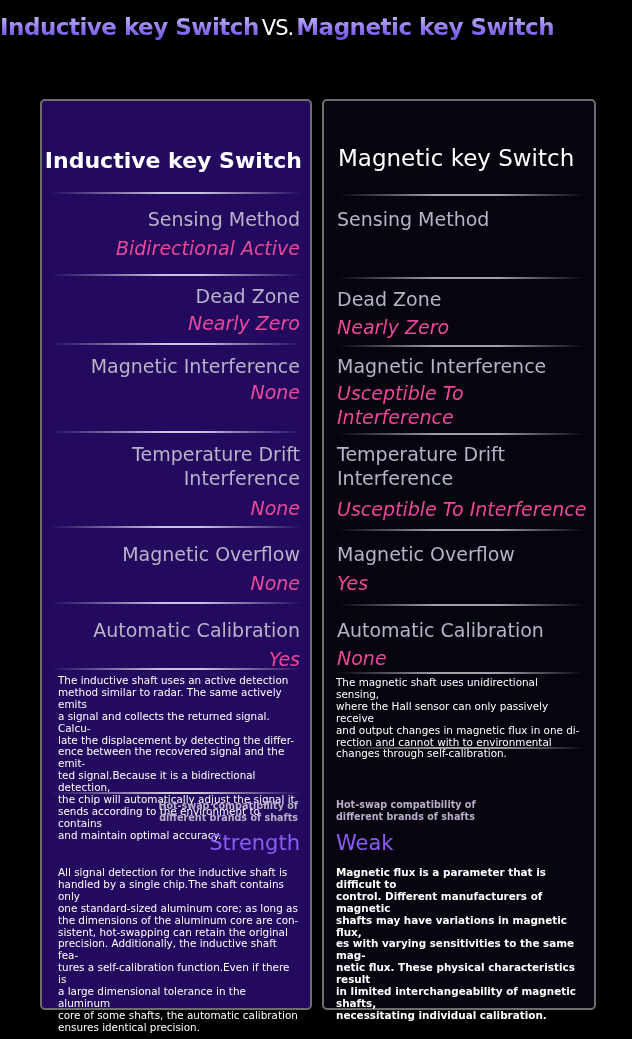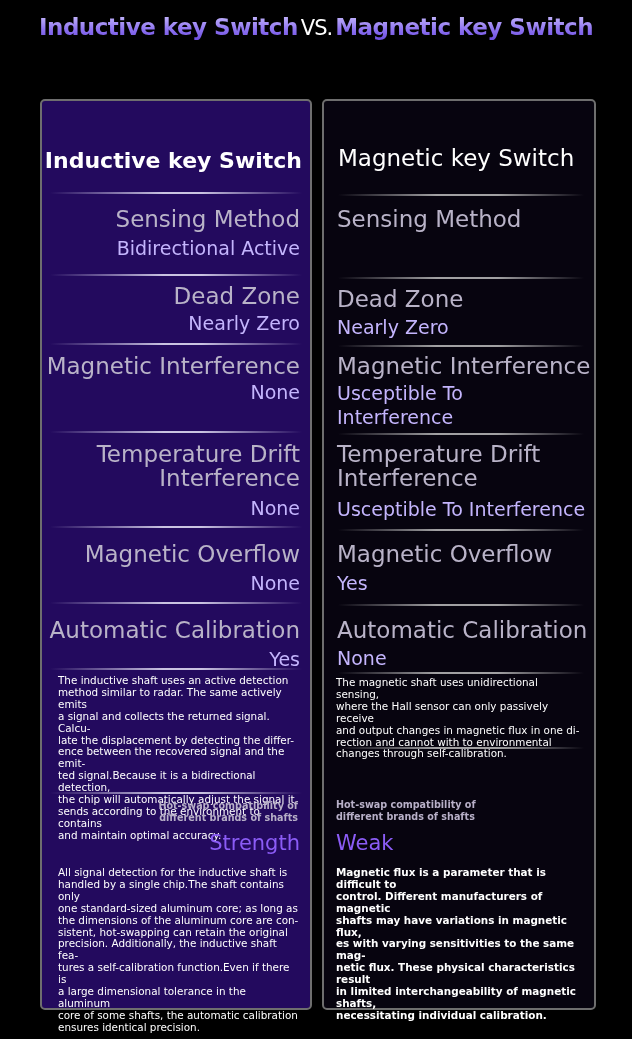--- a/index.html
+++ b/index.html
@@ -13,21 +13,20 @@
       position: relative;
       overflow: hidden;
       font-family: "DejaVu Sans", sans-serif;
       color: #ffffff;
     }
     .title {
       position: absolute;
       top: 14px;
       left: 0;
       width: 632px;
-      text-align: center;
       font-size: 23px;
       font-weight: bold;
       letter-spacing: -0.5px;
       white-space: nowrap;
     }
     .title .grad {
       background: linear-gradient(180deg, #c9bdfc 0%, #8d72f0 60%, #6d4ee0 100%);
       -webkit-background-clip: text;
       background-clip: text;
       color: transparent;
@@ -74,26 +73,27 @@
     }
     .left .divider { left: 8px; right: 8px; }
     .right .divider { left: 14px; right: 10px; background: linear-gradient(90deg, rgba(255,255,255,0) 0%, rgba(200,200,200,0.8) 40%, rgba(200,200,200,0.8) 65%, rgba(255,255,255,0) 100%); }
 
     .row-label, .row-value {
       position: absolute;
       white-space: nowrap;
       line-height: 24px;
     }
     .row-label {
-      font-size: 23px;
+      font-size: 19px;
       color: #b9b3c8;
     }
     .row-value {
       font-size: 19px;
-      color: #c4b5fd;
+      color: #ec4899;
+      font-style: italic;
     }
     .left .row-label, .left .row-value { right: 10px; text-align: right; }
     .right .row-label, .right .row-value { left: 13px; text-align: left; }
 
     .para {
       position: absolute;
       font-size: 10.4px;
       line-height: 11.9px;
       color: #ffffff;
       font-weight: bold;

